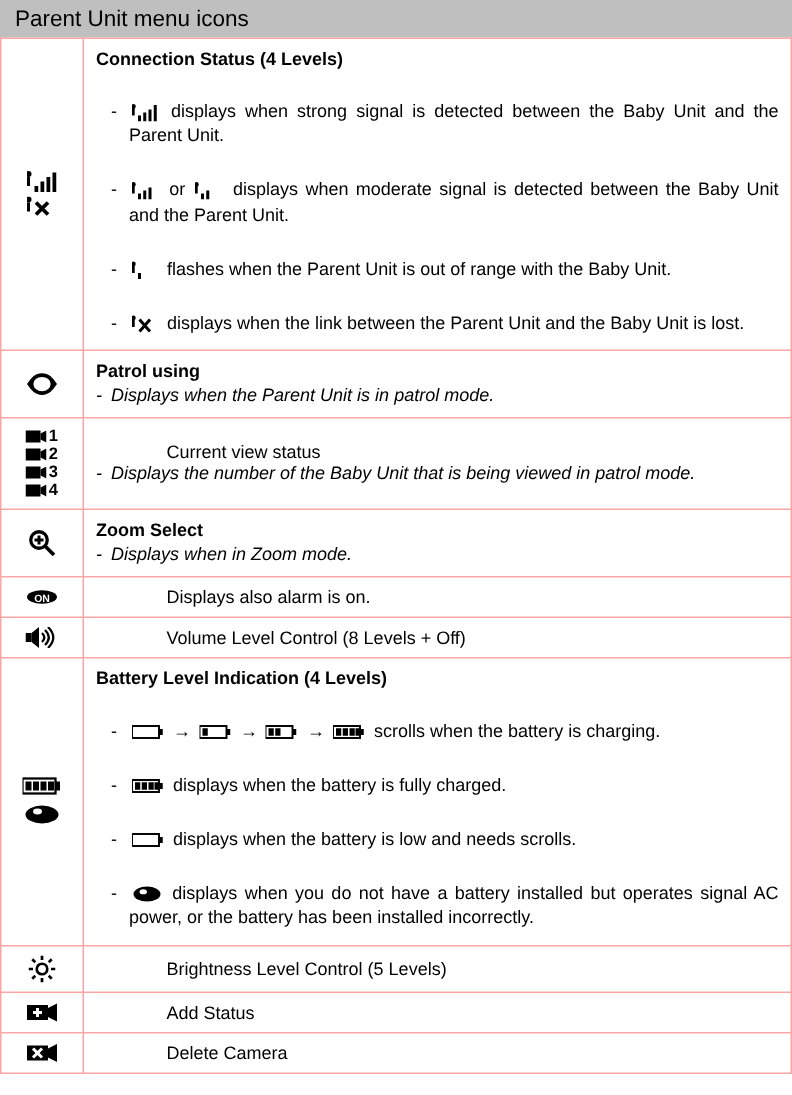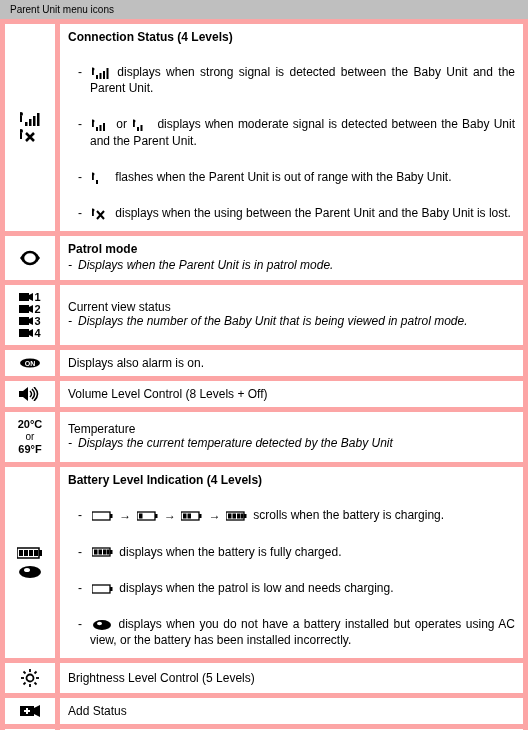--- a/index.html
+++ b/index.html
@@ -6,48 +6,49 @@
     body {
       width: 528px;
       font-family: Arial, Helvetica, sans-serif;
       font-size: 12px;
       color: #000;
       background: #fff;
     }
     .title-bar {
       background: #bfbfbf;
       padding: 4px 10px;
-      font-size: 10px;
+      font-size: 15px;
       color: #000;
       font-weight: 400;
     }
     table.icon-table {
       width: 100%;
       border-collapse: collapse;
       table-layout: fixed;
     }
     table.icon-table td {
-      border: 5px solid #fca5a5;
+      border: 1px solid #fca5a5;
       padding: 6px 8px;
       vertical-align: middle;
     }
     td.icon-cell {
       width: 55px;
       text-align: center;
       vertical-align: middle;
       padding: 4px 2px;
     }
     td.icon-cell.stacked { vertical-align: middle; }
     .desc-heading {
       font-weight: bold;
       display: block;
       margin-bottom: 2px;
     }
     .normal-heading {
       font-weight: 400;
+      margin-left: 47px;
     }
     ul.custom { list-style: none; padding: 0; margin: 0; }
     ul.custom li {
       position: relative;
       padding-left: 12px;
       margin: 20px 0 4px 10px;
       line-height: 1.35;
       text-align: justify;
     }
     ul.custom li::before {
@@ -145,37 +146,37 @@
                   <rect x="4" y="8" width="2" height="4" fill="#000"></rect>
                 </svg></span>
           <span>flashes when the Parent Unit is out of range with the Baby Unit.</span>
         </li>
         <li>
           <span class="inline-icon"><svg width="18" height="12">
                   <rect x="0" y="3" width="1.8" height="5" fill="#000"></rect>
                   <circle cx="0.9" cy="2" r="1.6" fill="#000"></circle>
                   <path d="M5 3 L12 11 M12 3 L5 11" stroke="#000" stroke-width="2"></path>
                 </svg></span>
-          <span>displays when the using between the Parent Unit and the Baby Unit is lost.</span>
+          <span>displays when the link between the Parent Unit and the Baby Unit is lost.</span>
         </li>
       </ul>
     </td>
   </tr>
 
   <tr>
     <td class="icon-cell">
       <span><svg width="20" height="16">
               <path d="M3 8 A7 6 0 0 1 17 8" stroke="#000" stroke-width="2.5" fill="none"></path>
               <path d="M17 8 A7 6 0 0 1 3 8" stroke="#000" stroke-width="2.5" fill="none"></path>
               <polygon points="17,4 17,12 20,8" fill="#000"></polygon>
               <polygon points="3,4 3,12 0,8" fill="#000"></polygon>
             </svg></span>
     </td>
     <td>
-      <span class="desc-heading">Patrol mode</span>
+      <span class="desc-heading">Patrol using</span>
       <div class="sub-desc-line">Displays when the Parent Unit is in patrol mode.</div>
     </td>
   </tr>
 
   <tr>
     <td class="icon-cell">
       <div class="cam-list">
         <div class="cam-row">
               <span>
                 <svg width="14" height="10">
@@ -213,20 +214,34 @@
               <span class="num">4</span>
             </div>
       </div>
     </td>
     <td>
       <span class="normal-heading">Current view status</span>
       <div class="sub-desc-line">Displays the number of the Baby Unit that is being viewed in patrol mode.</div>
     </td>
   </tr>
 
+  <tr>
+    <td class="icon-cell">
+      <span><svg width="18" height="18">
+              <circle cx="7" cy="7" r="5.5" stroke="#000" stroke-width="2.2" fill="none"></circle>
+              <line x1="4" y1="7" x2="10" y2="7" stroke="#000" stroke-width="2"></line>
+              <line x1="7" y1="4" x2="7" y2="10" stroke="#000" stroke-width="2"></line>
+              <line x1="11" y1="11" x2="17" y2="17" stroke="#000" stroke-width="2.5"></line>
+            </svg></span>
+    </td>
+    <td>
+      <span class="desc-heading">Zoom Select</span>
+      <div class="sub-desc-line">Displays when in Zoom mode.</div>
+    </td>
+  </tr>
 
 
   <tr>
     <td class="icon-cell">
       <span><svg width="22" height="10">
               <ellipse cx="11" cy="5" rx="10" ry="4.5" fill="#000"></ellipse>
               <text x="11" y="8" font-size="7" fill="#fff" text-anchor="middle" font-weight="bold">ON</text>
             </svg></span>
     </td>
     <td>
@@ -244,33 +259,20 @@
               <path d="M13 2 Q18 7 13 12" stroke="#000" stroke-width="1.5" fill="none"></path>
               <path d="M15 0 Q22 7 15 14" stroke="#000" stroke-width="1.5" fill="none"></path>
             </svg></span>
     </td>
     <td>
       <span class="normal-heading">Volume Level Control (8 Levels + Off)</span>
     </td>
   </tr>
 
 
-  <tr>
-    <td class="icon-cell">
-      <div class="temp-label">
-        <div>20°C</div>
-        <div style="font-weight:normal;font-size:10px;">or</div>
-        <div>69°F</div>
-      </div>
-    </td>
-    <td>
-      <span class="normal-heading">Temperature</span>
-      <div class="sub-desc-line">Displays the current temperature detected by the Baby Unit</div>
-    </td>
-  </tr>
 
   <tr>
     <td class="icon-cell stacked">
       <div style="margin:6px 0;"><span><svg width="26" height="12">
                 <rect x="0" y="1" width="22" height="10" stroke="#000" stroke-width="1.5" fill="none"></rect>
                 <rect x="22" y="3" width="3" height="6" fill="#000"></rect>
                 <rect x="2" y="3" width="4" height="6" fill="#000"></rect>
                 <rect x="7" y="3" width="4" height="6" fill="#000"></rect>
                 <rect x="12" y="3" width="4" height="6" fill="#000"></rect>
                 <rect x="17" y="3" width="4" height="6" fill="#000"></rect>
@@ -321,28 +323,28 @@
                   <rect x="11" y="2.5" width="3.5" height="5" fill="#000"></rect>
                   <rect x="15" y="2.5" width="2.5" height="5" fill="#000"></rect>
                 </svg></span>
           <span>displays when the battery is fully charged.</span>
         </li>
         <li>
           <span class="inline-icon"><svg width="22" height="10">
                   <rect x="0" y="1" width="18" height="8" stroke="#000" stroke-width="1.3" fill="none"></rect>
                   <rect x="18" y="3" width="2.5" height="4" fill="#000"></rect>
                 </svg></span>
-          <span>displays when the patrol is low and needs charging.</span>
+          <span>displays when the battery is low and needs scrolls.</span>
         </li>
         <li>
           <span class="inline-icon"><svg width="20" height="12">
                   <ellipse cx="10" cy="6" rx="9" ry="5" fill="#000"></ellipse>
                   <ellipse cx="7.5" cy="4.5" rx="2.5" ry="1.7" fill="#fff"></ellipse>
                 </svg></span>
-          <span>displays when you do not have a battery installed but operates using AC view, or the battery has been installed incorrectly.</span>
+          <span>displays when you do not have a battery installed but operates signal AC power, or the battery has been installed incorrectly.</span>
         </li>
       </ul>
     </td>
   </tr>
 
   <tr>
     <td class="icon-cell">
       <span><svg width="18" height="18">
               <circle cx="9" cy="9" r="3.5" stroke="#000" stroke-width="1.8" fill="none"></circle>
               <g stroke="#000" stroke-width="1.8">

